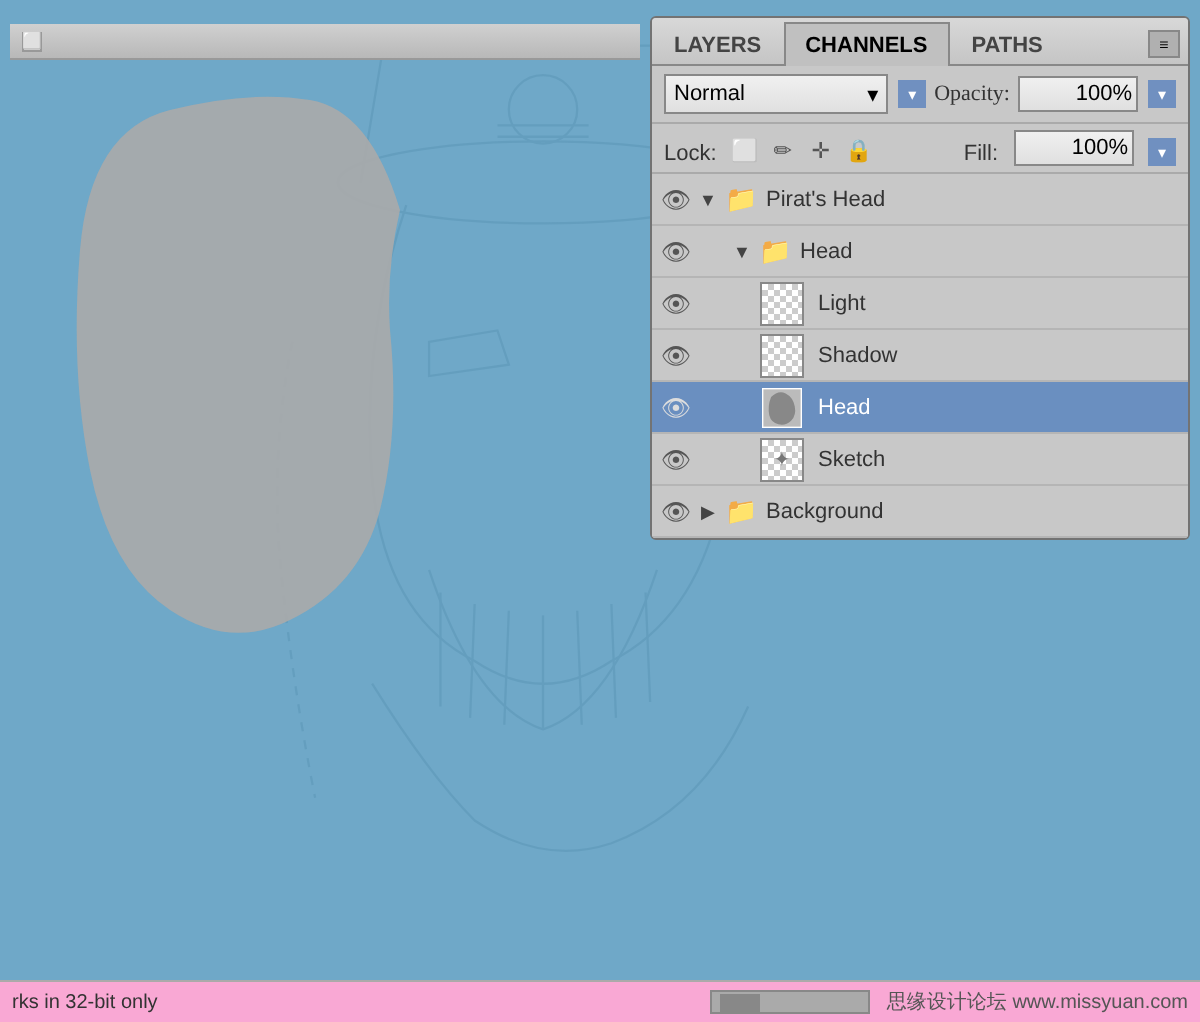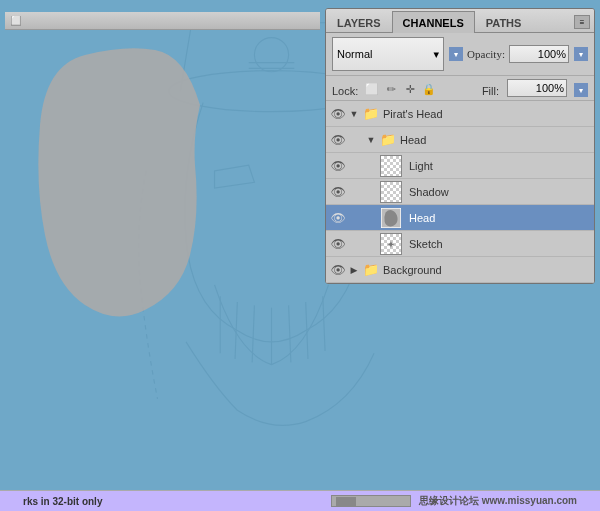--- a/index.html
+++ b/index.html
@@ -53,28 +53,27 @@
       display: flex; align-items: center; justify-content: center;
     }
 
     
     .status-bar {
       position: absolute;
       bottom: 0;
       left: 0;
       width: 600px;
       height: 21px;
-      background: #c4b5fd;
+      background: #f9a8d4;
       border-top: 1px solid #aaa;
       display: flex;
       align-items: center;
-      padding: 0 23px;
+      padding: 0 6px;
       font-size: 10px;
       color: #333;
-      font-weight: bold;
     }
 
     .status-bar-left {
       flex: 1;
     }
 
     .status-bar-right {
       color: #555;
       font-size: 10px;
     }
@@ -146,21 +145,21 @@
       display: flex;
       align-items: center;
       padding: 4px 6px;
       gap: 4px;
       background: #c8c8c8;
       border-bottom: 1px solid #aaa;
     }
 
     .blend-select {
       flex: 1;
-      height: 34px;
+      height: 20px;
       background: linear-gradient(to bottom, #f0f0f0, #e0e0e0);
       border: 1px solid #888;
       font-size: 11px;
       padding: 0 4px;
       display: flex;
       align-items: center;
       justify-content: space-between;
       gap: 32px;
     }
 

